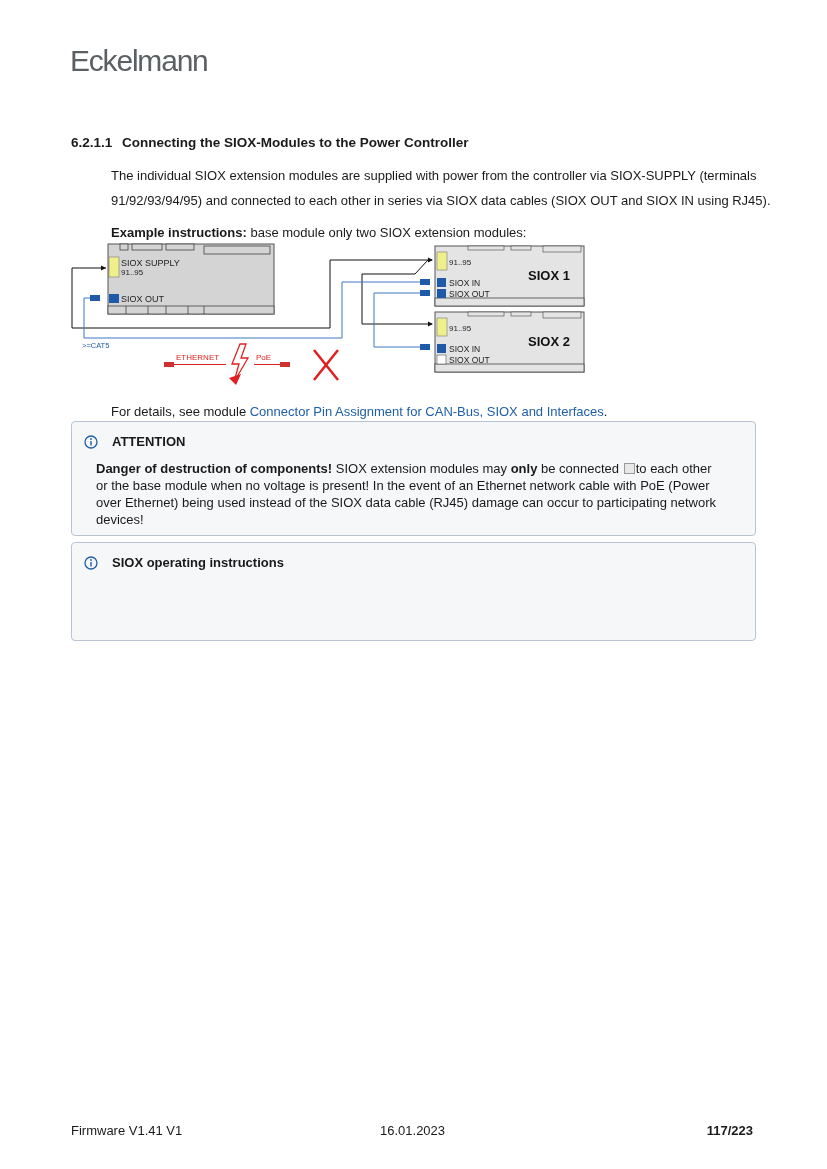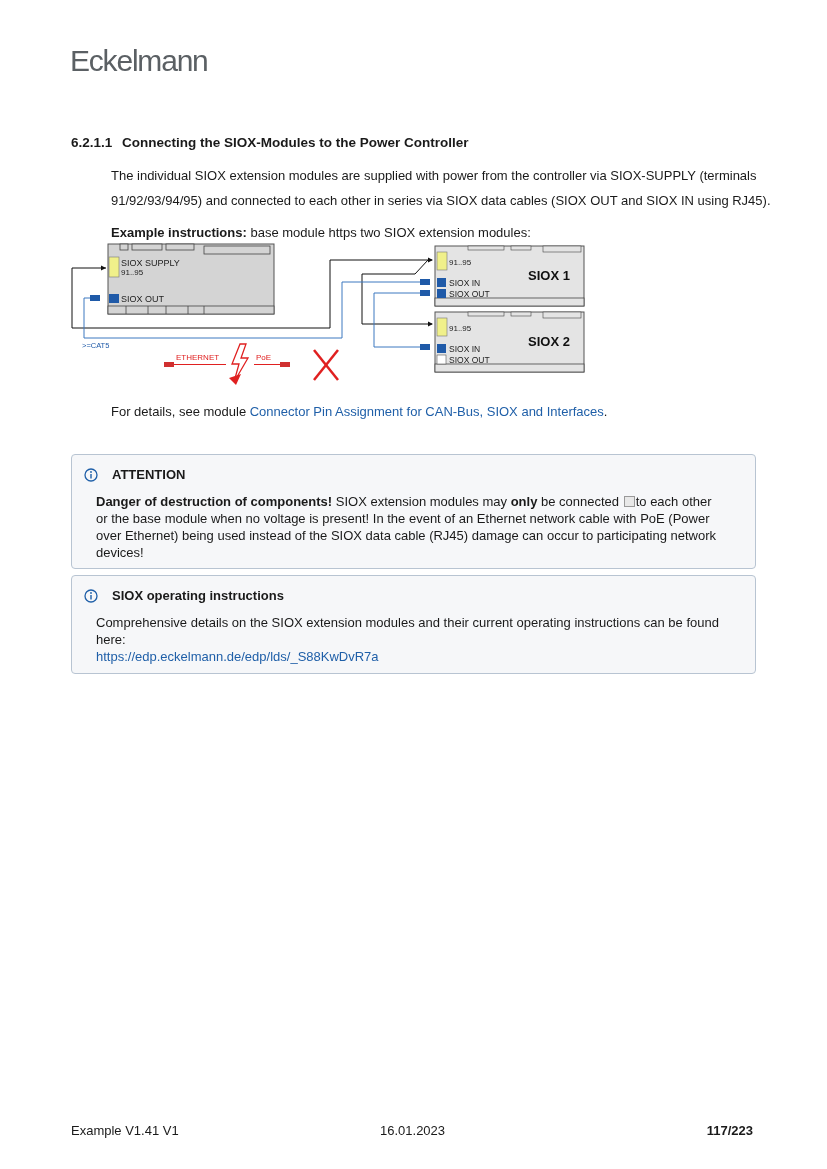--- a/index.html
+++ b/index.html
@@ -13,21 +13,21 @@
 
   .para { position: absolute; left: 71px; width: 686px; font-size: 13px; line-height: 25px; color: #1a1a1a; margin-left: 40px; }
   .p1 { top: 163px; }
   .p2 { top: 220px; }
   .p3 { top: 399px; }
   b { font-weight: bold; }
   .link { color: #1f5fa8; }
 
   .figure { position: absolute; left: 68px; top: 240px; width: 520px; height: 145px; }
 
-  .note { position: absolute; left: 71px; width: 685px; border: 1px solid #b8c4d2; border-radius: 4px; background: #f6f7f9; margin-top: 33px; }
+  .note { position: absolute; left: 71px; width: 685px; border: 1px solid #b8c4d2; border-radius: 4px; background: #f6f7f9; }
   .note-attention { top: 421px; height: 115px; }
   .note-siox { top: 542px; height: 99px; padding-left: 28px; }
   .note .icon { position: absolute; left: 12px; top: 13px; width: 14px; height: 14px; }
   .note .title { position: absolute; left: 40px; top: 12px; font-size: 13px; font-weight: bold; color: #1a1a1a; }
   .note .body { position: absolute; left: 24px; top: 38px; width: 630px; font-size: 13px; line-height: 17px; color: #1a1a1a; }
   .inline-img { display: inline-block; width: 11px; height: 11px; border: 1px solid #999; background: #e8e8e8; vertical-align: -1px; margin: 0 1px; }
 
   .footer { position: absolute; top: 1123px; font-size: 13px; color: #1a1a1a; }
   .f-left { left: 71px; }
   .f-center { left: 380px; }
@@ -39,21 +39,21 @@
 <div class="logo">Eckelmann</div>
 
 <div class="section-title">
   <span class="num">6.2.1.1</span>
   <span>Connecting the SIOX-Modules to the Power Controller</span>
 </div>
 
 <div class="para p1">The individual SIOX extension modules are supplied with power from the controller via SIOX-SUPPLY (terminals 91/92/93/94/95) and connected to each other in series via SIOX data cables (SIOX OUT and SIOX IN using RJ45).</div>
 
 <div class="para p2">
-  <b>Example instructions:</b><span> base module https two SIOX extension modules:</span>
+  <b>Example instructions:</b><span> base module only two SIOX extension modules:</span>
 </div>
 
 <div class="figure">
   <svg width="520" height="145" viewBox="0 0 520 145" xmlns="http://www.w3.org/2000/svg" font-family="Liberation Sans, sans-serif">
 
     <g>
       <rect x="40" y="4" width="166" height="70" fill="#d4d4d4" stroke="#555" stroke-width="1"></rect>
       <rect x="52" y="4" width="8" height="6" fill="#d4d4d4" stroke="#444" stroke-width="0.8"></rect>
       <rect x="64" y="4" width="30" height="6" fill="#d4d4d4" stroke="#444" stroke-width="0.8"></rect>
       <rect x="98" y="4" width="28" height="6" fill="#d4d4d4" stroke="#444" stroke-width="0.8"></rect>
@@ -147,21 +147,17 @@
   </div>
 </div>
 
 <div class="note note-siox">
   <svg class="icon" viewBox="0 0 14 14">
     <circle cx="7" cy="7" r="6" fill="none" stroke="#1f5fa8" stroke-width="1.3"></circle>
     <rect x="6.3" y="6" width="1.4" height="4.5" fill="#1f5fa8"></rect>
     <circle cx="7" cy="4" r="0.9" fill="#1f5fa8"></circle>
   </svg>
   <div class="title">SIOX operating instructions</div>
-  <div class="body">
-    <span>Comprehensive details on the SIOX extension modules and their current operating instructions can be found here:</span><br>
-    <span class="link">https://edp.eckelmann.de/edp/lds/_S88KwDvR7a</span>
-  </div>
 </div>
 
-<div class="footer f-left">Example V1.41 V1</div>
+<div class="footer f-left">Firmware V1.41 V1</div>
 <div class="footer f-center">16.01.2023</div>
 <div class="footer f-right">117/223</div>
 
 </body></html>

